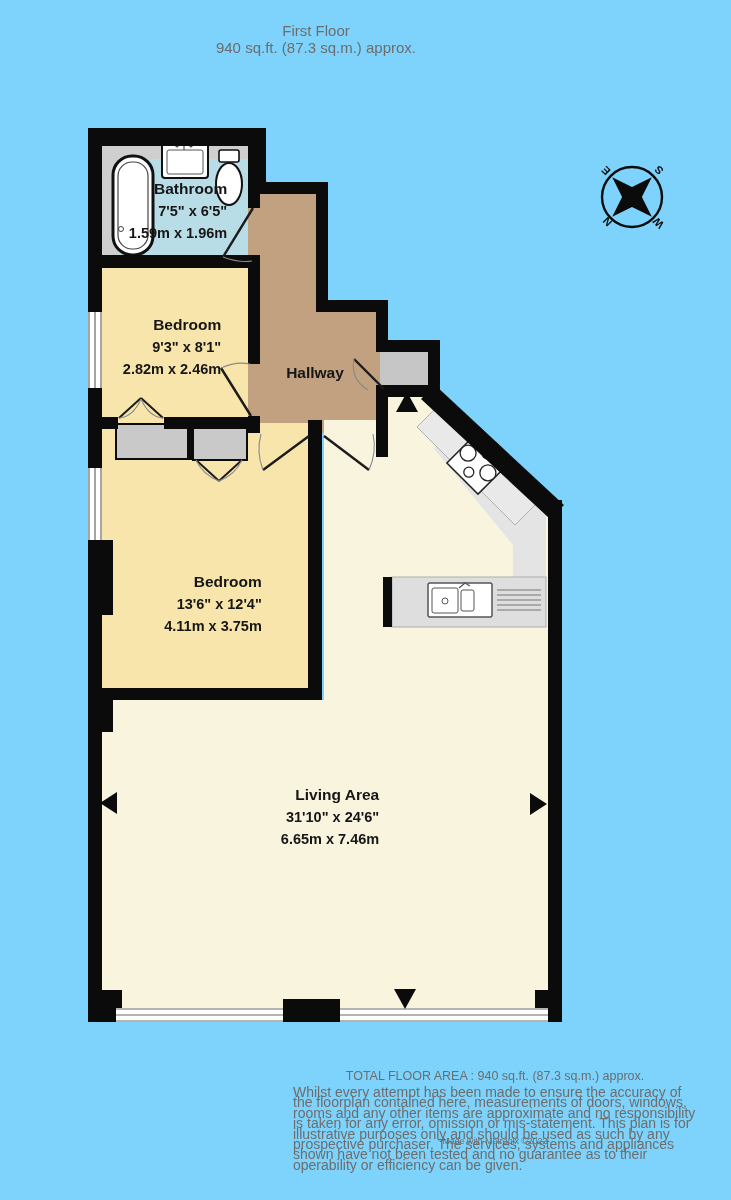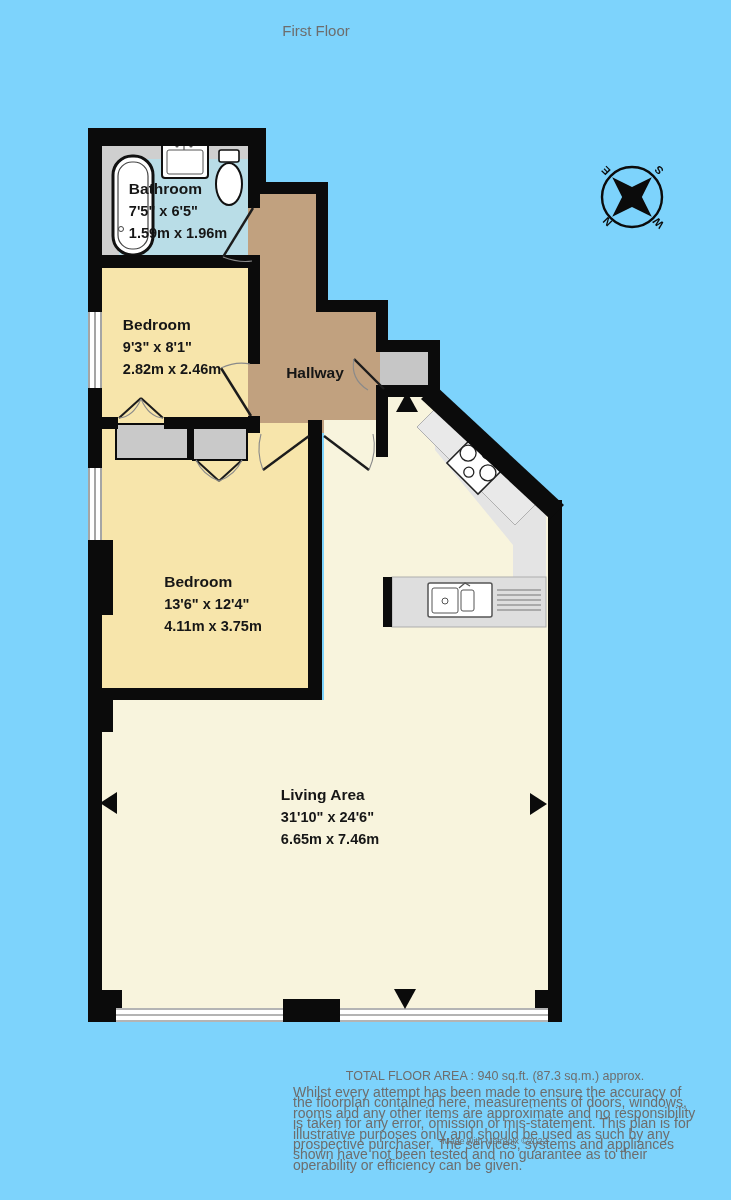--- a/index.html
+++ b/index.html
@@ -1,39 +1,40 @@
 <!DOCTYPE html>
 <html><head>
 <meta charset="utf-8">
 <style>
   html,body{margin:0;padding:0;background:#ffffff;}
   .page{position:relative;width:731px;height:1200px;background:#7dd3fc;overflow:hidden;
         font-family:"Liberation Sans",sans-serif;}
   .plan-svg{position:absolute;left:0;top:0;}
   .title-block{position:absolute;left:0;top:22px;width:632px;text-align:center;
                color:#6d6d6d;font-size:15px;line-height:17px;}
-  .room-label{position:absolute;transform:translate(-50%,-50%);text-align:left;
+  .room-label{position:absolute;transform:translate(-50%,-50%);text-align:right;
               font-weight:bold;color:#161616;font-size:14.5px;line-height:22px;white-space:nowrap;}
   .room-label .room-name{font-size:15.5px;}
   .footer-address{position:absolute;left:295px;top:1046px;width:400px;text-align:center;
                   color:#6d6d6d;font-size:11.5px;}
   .footer-total{position:absolute;left:245px;top:1069px;width:500px;text-align:center;
                 color:#6d6d6d;font-size:12.5px;}
   .footer-disclaimer{position:absolute;left:293px;top:1087px;width:404px;text-align:left;
                      color:#6d6d6d;font-size:14px;line-height:10.4px;}
   .footer-credit{position:absolute;left:295px;top:1136px;width:400px;text-align:center;
                  color:#6d6d6d;font-size:8.8px;}
 </style>
 </head>
 <body>
 
 <div class="page">
 
   <div class="title-block">
     <div>First Floor</div>
+    <div>940 sq.ft. (87.3 sq.m.) approx.</div>
   </div>
 
   <svg class="plan-svg" width="731" height="1200" viewBox="0 0 731 1200">
 
     <rect x="102" y="146" width="146" height="112" fill="#b9dde7"></rect>
     <rect x="102" y="146" width="146" height="13" fill="#cfcfcf"></rect>
     <rect x="102" y="146" width="17" height="110" fill="#cfcfcf"></rect>
     <rect x="102" y="258" width="146" height="165" fill="#f7e5ab"></rect>
     <polygon points="256,192 320,192 320,306 380,306 380,433 256,433" fill="#c1a17f"></polygon>
     <rect x="248" y="207" width="12" height="51" fill="#c1a17f"></rect>

